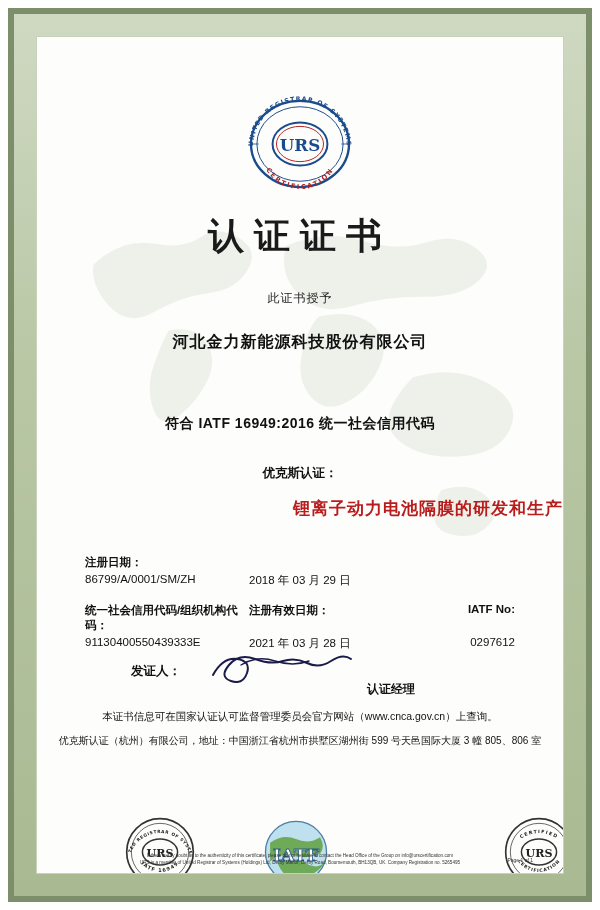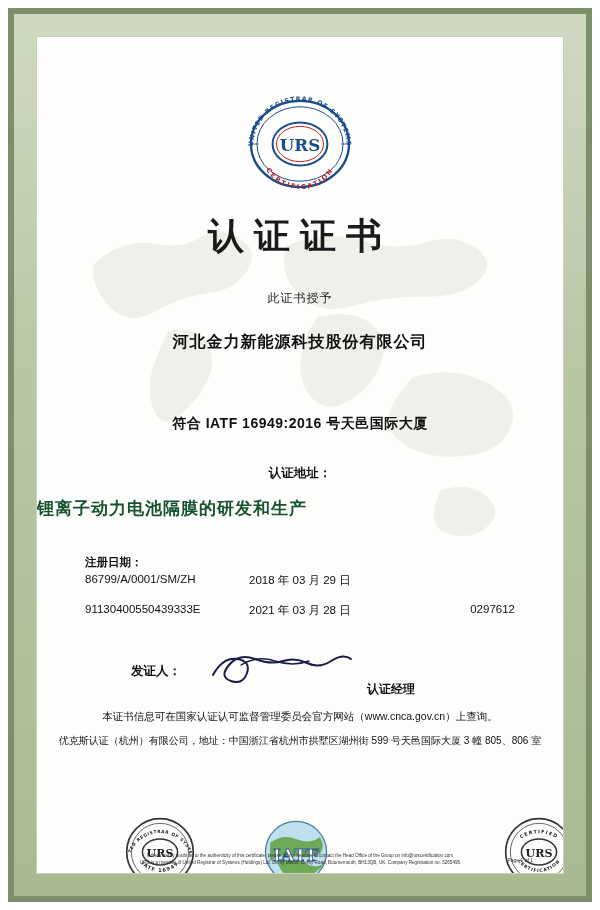--- a/index.html
+++ b/index.html
@@ -120,24 +120,24 @@
     width: 100%;
     text-align: center;
     font-size: 12.5px;
     font-weight: bold;
     color: #111;
   }
   .scope-value {
     position: absolute;
     top: 460px;
     width: 100%;
-    text-align: left;
+    text-align: right;
     font-size: 17px;
     font-weight: bold;
-    color: #14532d;
+    color: #b91c1c;
     letter-spacing: 1px;
   }
   .fields {
     position: absolute;
     left: 48px;
     right: 48px;
     top: 518px;
     font-size: 11.5px;
     color: #111;
   }
@@ -285,35 +285,40 @@
           </text>
           <g stroke="#1a4b8c" stroke-width="0.8">
             <line x1="10" y1="50" x2="18" y2="50"></line>
             <line x1="102" y1="50" x2="110" y2="50"></line>
           </g>
         </svg>
 
         <div class="cert-title">认证证书</div>
         <div class="awarded-to">此证书授予</div>
         <div class="company">河北金力新能源科技股份有限公司</div>
-        <div class="standard">符合 IATF 16949:2016 号天邑国际大厦</div>
-        <div class="scope-label">认证地址：</div>
+        <div class="standard">符合 IATF 16949:2016 统一社会信用代码</div>
+        <div class="scope-label">优克斯认证：</div>
         <div class="scope-value">锂离子动力电池隔膜的研发和生产</div>
 
         <div class="fields">
           <div class="field-row">
             <span class="c2 field-label">注册日期：</span>
             <span class="c3"></span>
           </div>
           <div class="field-row">
             <span class="c1 field-value">86799/A/0001/SM/ZH</span>
             <span class="c2 field-value">2018 年 03 月 29 日</span>
             <span class="c3"></span>
           </div>
           <div class="gap"></div>
+          <div class="field-row">
+            <span class="c1 field-label">统一社会信用代码/组织机构代码：</span>
+            <span class="c2 field-label">注册有效日期：</span>
+            <span class="c3 field-label">IATF No:</span>
+          </div>
           <div class="field-row">
             <span class="c1 field-value">91130400550439333E</span>
             <span class="c2 field-value">2021 年 03 月 28 日</span>
             <span class="c3 field-value">0297612</span>
           </div>
         </div>
 
         <div class="sign-row">
           <span class="sign-label">发证人：</span>
           <svg class="sign-mark" viewBox="0 0 160 34">

